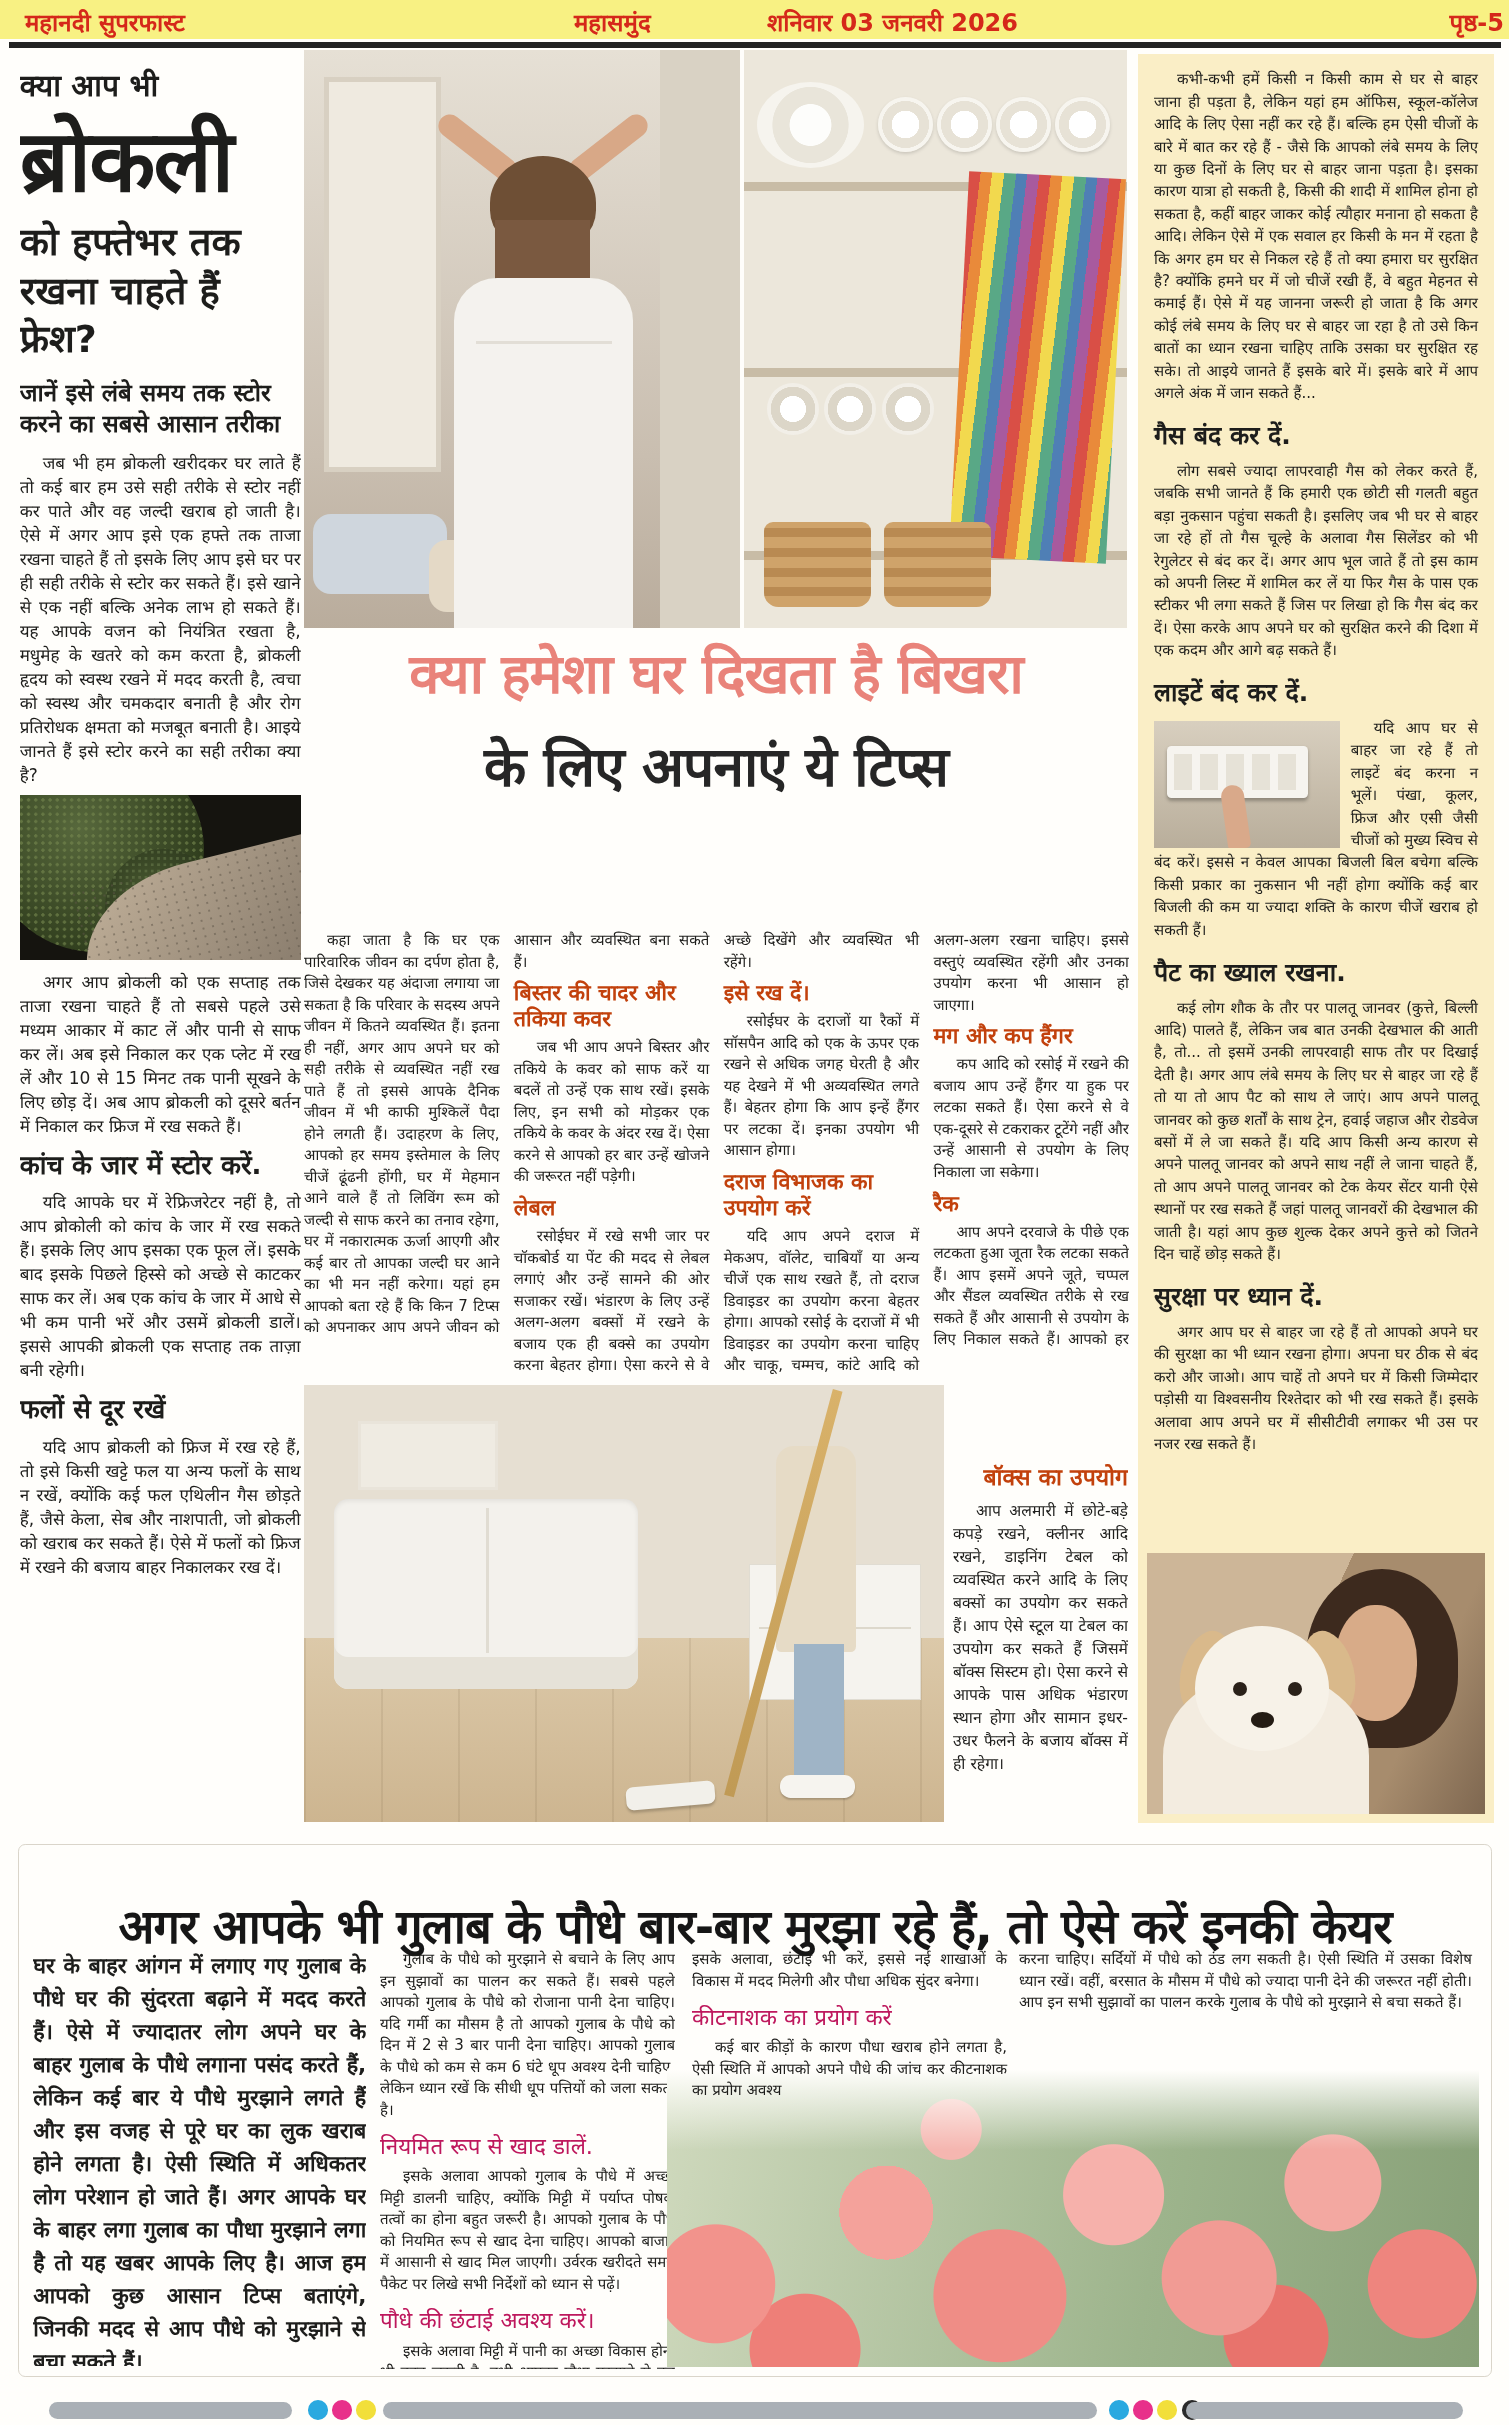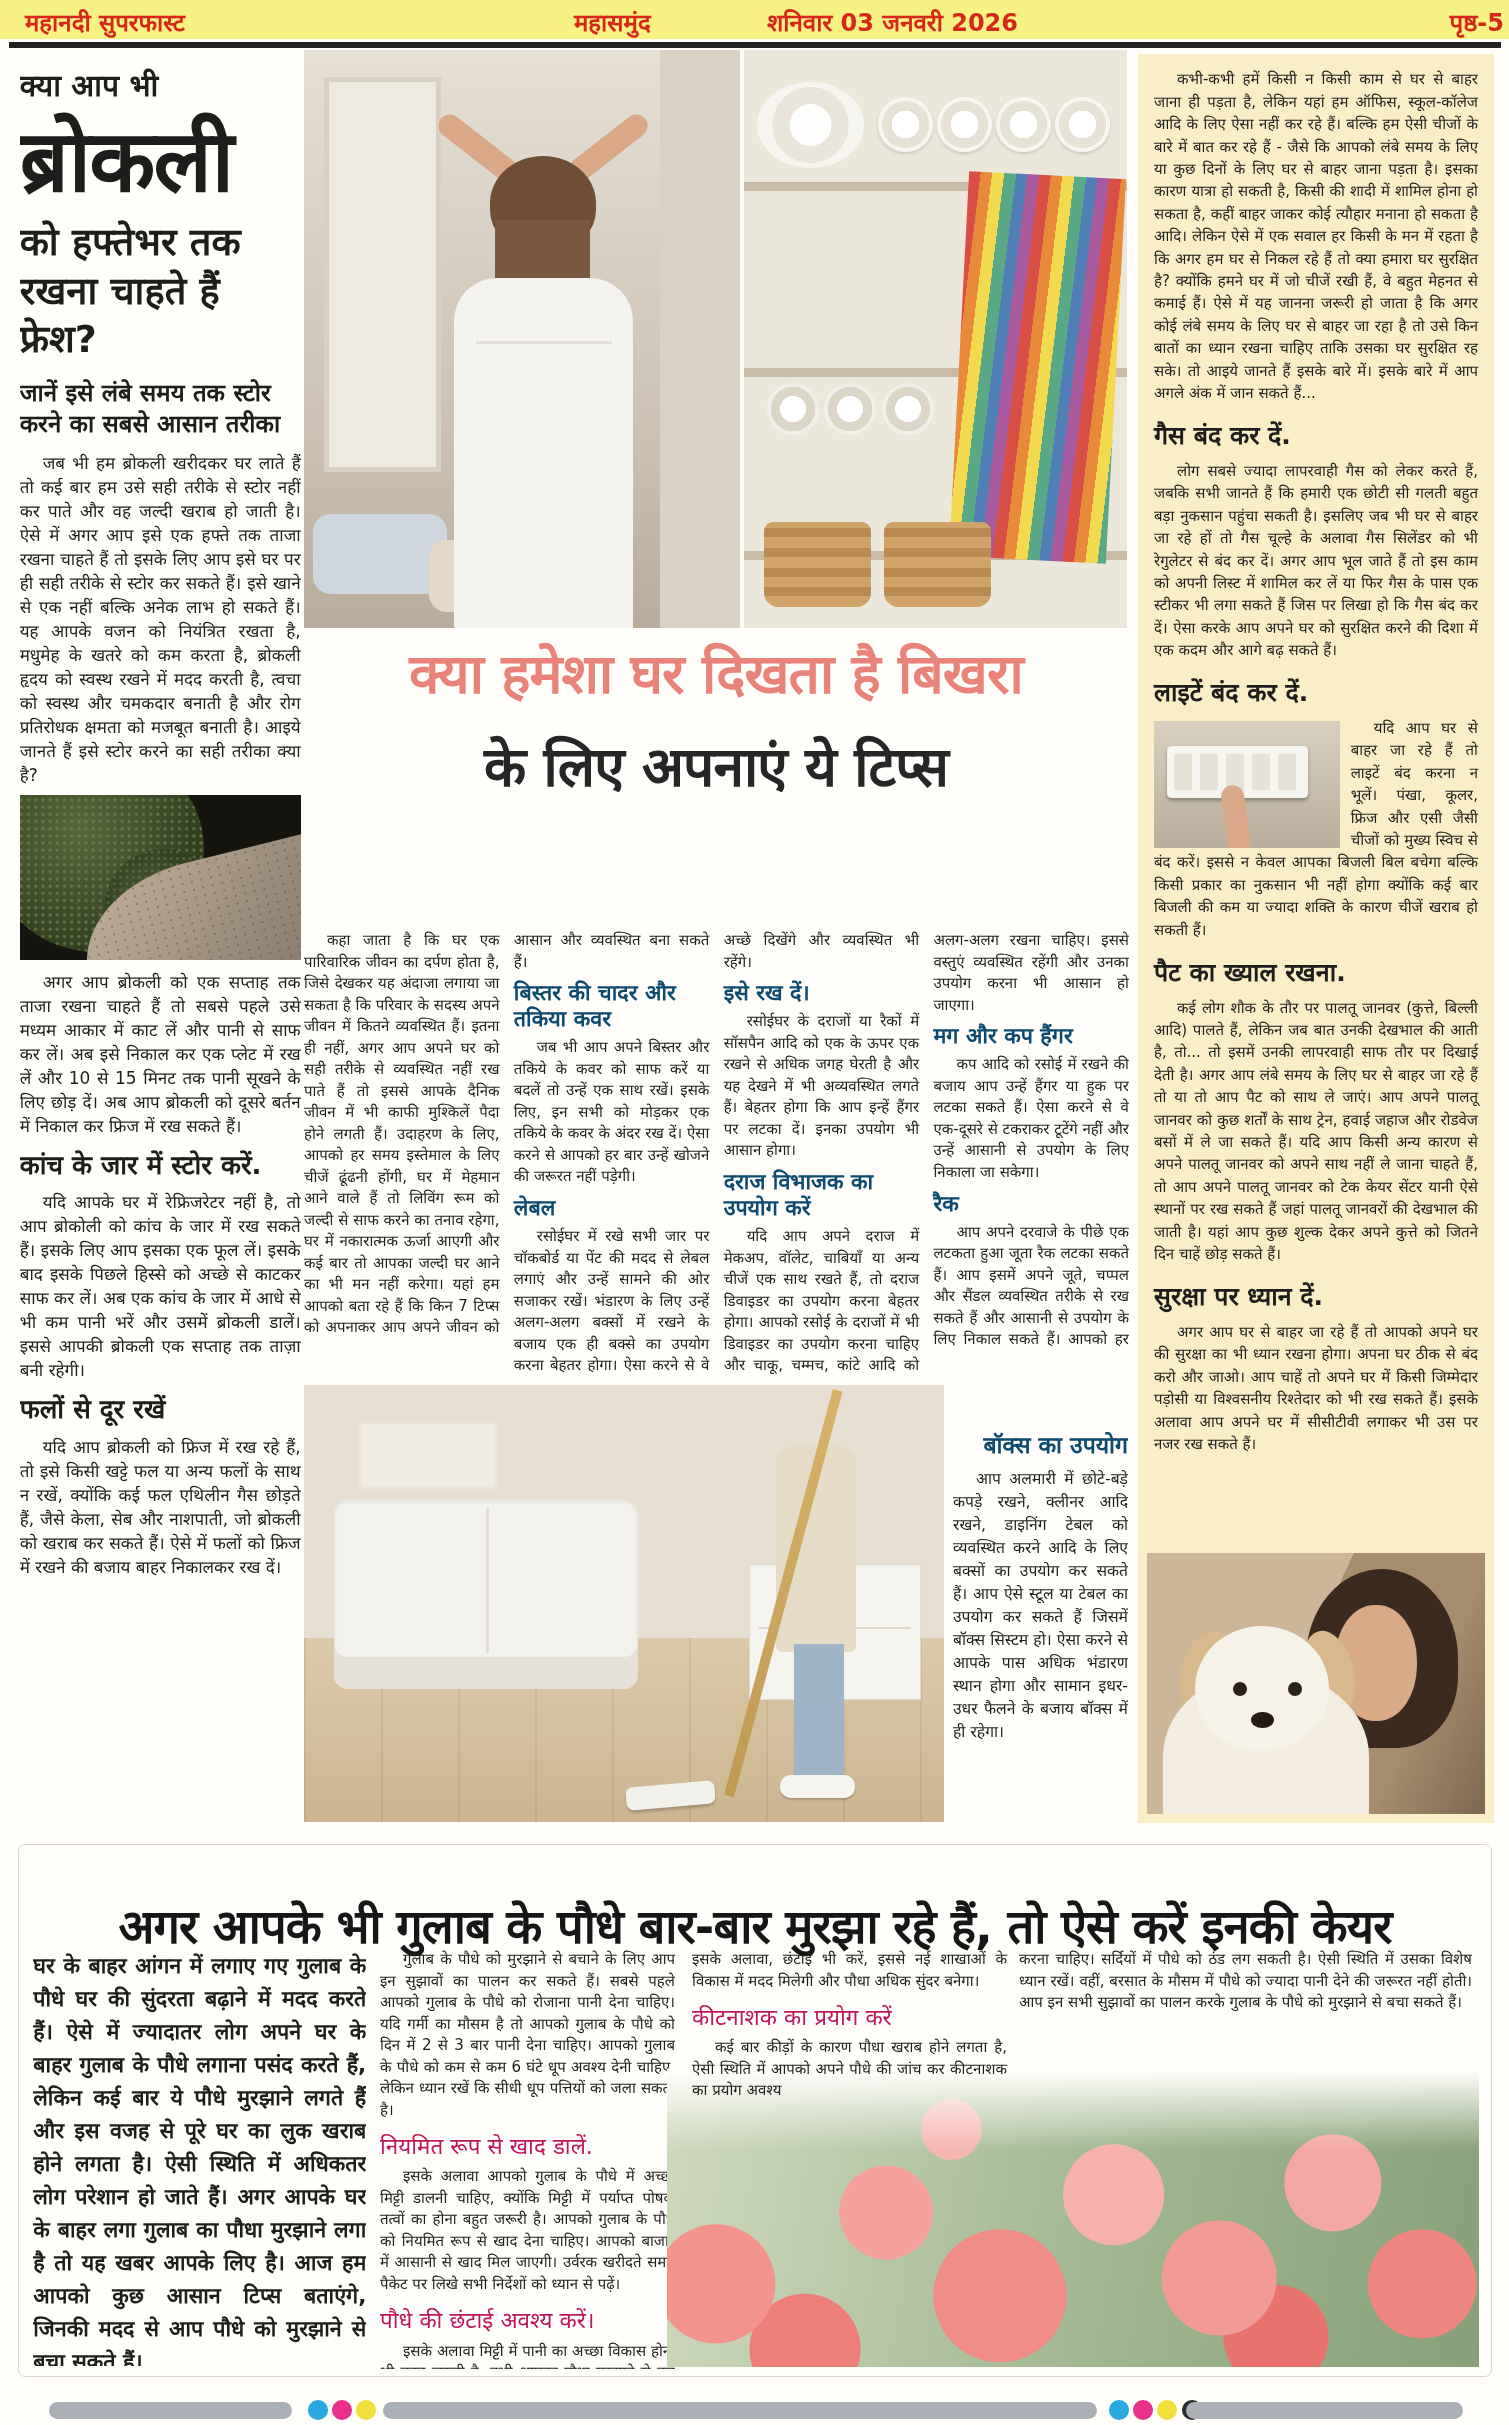--- a/index.html
+++ b/index.html
@@ -70,40 +70,40 @@
 
   
   .org-headline{position:absolute;left:301px;top:628px;width:830px;height:299px;text-align:center;background:#fffefb;}
   .org-headline .line{font-weight:bold;font-size:55px;line-height:93px;white-space:nowrap;letter-spacing:-0.9px;}
   .accent{color:#e9837a;}
   .dark{color:#262626;}
 
   
   .org-cols{position:absolute;left:304px;top:930px;width:825px;height:447px;
             column-count:4;column-gap:14.3px;column-fill:auto;overflow:hidden;}
-  .red-sec{font-size:21.5px;font-weight:bold;color:#0c4a6e;line-height:1.2;margin:7.2px 0 5.4px;}
+  .red-sec{font-size:21.5px;font-weight:bold;color:#c2410c;line-height:1.2;margin:7.2px 0 5.4px;}
 
   
   .livingroom-img{position:absolute;left:304px;top:1385px;width:640px;height:437px;overflow:hidden;
                   background:linear-gradient(#e6dfd2 0 58%,#d6c5a8 58%);}
   .lr-floor{position:absolute;left:0;bottom:0;width:100%;height:42%;
             background:repeating-linear-gradient(90deg,rgba(90,70,40,.10) 0 1.8px,transparent 1.8px 77px),linear-gradient(#dcc9a9,#cdb590);}
   .lr-sofa{position:absolute;left:30px;top:114px;width:304px;height:190px;border-radius:14.3px;background:#f3f1ec;
            box-shadow:inset 0 -32px 0 #e6e2d8, inset 0 1.8px 5.4px rgba(0,0,0,.08);}
   .lr-sofa::after{content:"";position:absolute;left:50%;top:9px;bottom:36px;width:2.7px;background:#e0dcd2;}
   .lr-shelf{position:absolute;left:54px;top:36px;width:134px;height:63px;border:3.6px solid #e9e4da;background:#efebe2;}
   .lr-cab{position:absolute;right:23px;top:179px;width:170px;height:134px;background:#f5f3ee;border:1.8px solid #e0dcd2;}
   .lr-cab::after{content:"";position:absolute;left:9px;right:9px;top:46%;height:2.7px;background:#ddd8cc;}
   .lr-coat{position:absolute;right:88px;top:61px;width:80px;height:206px;border-radius:18px 18px 5.4px 5.4px;background:#e6dbc6;}
   .lr-jean{position:absolute;right:100px;top:259px;width:50px;height:134px;background:#9fb4c6;}
   .lr-shoe{position:absolute;right:89px;top:390px;width:75px;height:23px;border-radius:10.7px;background:#f6f4ef;box-shadow:0 1.8px 1.8px rgba(0,0,0,.2);}
   .lr-stick{position:absolute;left:420px;top:-9px;width:9.8px;height:420px;background:linear-gradient(#d9b26a,#c09a55);transform:rotate(15deg);transform-origin:bottom center;}
   .lr-mophead{position:absolute;left:322px;top:399px;width:89px;height:23px;border-radius:7.2px;background:#f2f0ea;transform:rotate(-5deg);box-shadow:0 2.7px 2.7px rgba(0,0,0,.2);}
 
-  .org-box-col{position:absolute;left:953px;top:1432px;width:175px;height:434px;overflow:hidden;}
+  .org-box-col{position:absolute;left:953px;top:1464px;width:175px;height:434px;overflow:hidden;}
   .org-box-col .red-sec{font-size:23px;text-align:right;margin:0 0 7.2px;}
   .org-box-col .body{font-size:15.7px;line-height:23px;}
 
   
   .col-right{position:absolute;left:1138px;top:54px;width:356px;height:1769px;background:#faeec6;
              box-sizing:border-box;padding:14.3px 16px 0;overflow:hidden;}
   .s-headline{font-size:39px;font-weight:bold;line-height:1.3;margin:3.6px 0 19.7px;color:#1c1c1a;}
   .col-right .body{font-size:15px;line-height:22.4px;}
   .s-sec{font-size:25px;font-weight:bold;margin:12.5px 0 9px;}
   .switch-img{float:left;width:186px;height:127px;margin:3.6px 10.7px 3.6px 0;position:relative;overflow:hidden;

